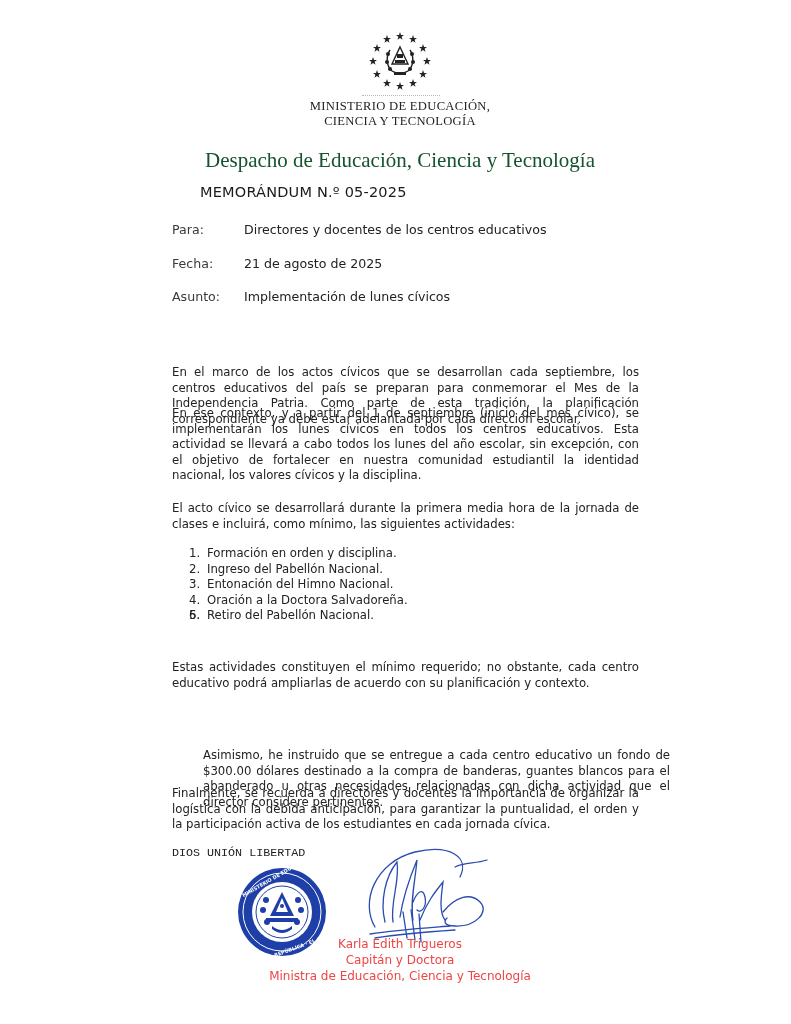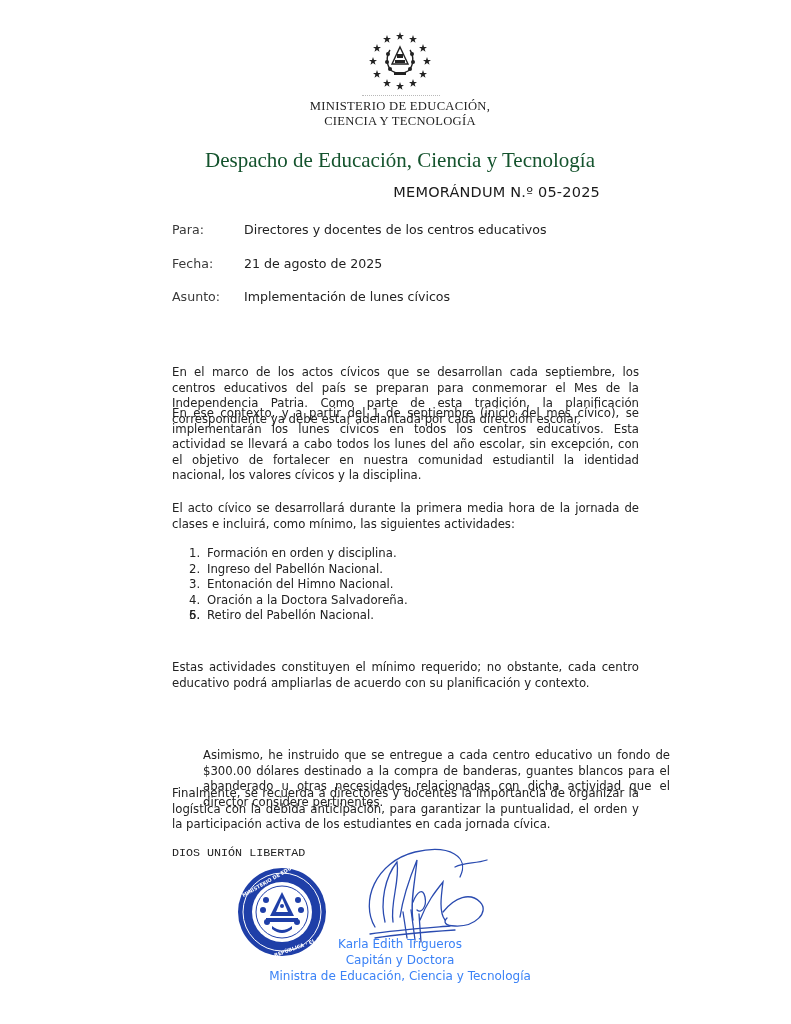--- a/index.html
+++ b/index.html
@@ -6,41 +6,41 @@
   body { width: 791px; height: 1024px; position: relative; overflow: hidden; color: #1e1e1e; }
   .page { position: absolute; left: 0; top: 0; width: 791px; height: 1024px; background: #fff; }
 
   .logo { position: absolute; left: 368px; top: 30px; width: 64px; height: 62px; }
   .logo-rule { position: absolute; left: 362px; top: 95px; width: 78px; height: 0; border-top: 1px dotted #b9b9b9; }
   .ministry { position: absolute; left: 250px; top: 99px; width: 300px; text-align: center;
     font-family: Liberation Serif, serif; font-size: 12.6px; line-height: 15px; letter-spacing: 0.3px; color: #222; }
 
   .despacho { position: absolute; left: 150px; top: 148px; width: 500px; text-align: center;
     font-family: "Liberation Serif", "DejaVu Serif", serif; font-size: 21px; color: #14532d; }
-  .memo-title { position: absolute; left: 200px; top: 184px; width: 400px; text-align: right;
+  .memo-title { position: absolute; left: 200px; top: 184px; width: 400px; text-align: left;
     font-family: "DejaVu Sans", "Liberation Sans", sans-serif; font-size: 14.5px; color: #1a1a1a; letter-spacing: 0.2px; }
 
   .meta-row { position: absolute; left: 172px; width: 470px; font-family: "DejaVu Sans", "Liberation Sans", sans-serif; font-size: 12.6px; color: #222; }
   .meta-row .label { position: absolute; left: 0; color: #3a3a3a; }
   .meta-row .value { position: absolute; left: 72px; white-space: nowrap; }
 
   .body-text { position: absolute; left: 172px; width: 467px; font-family: "DejaVu Sans", "Liberation Sans", sans-serif;
     font-size: 11.7px; line-height: 15.6px; color: #222; }
   .para { position: absolute; left: 0; width: 467px; text-align: justify; margin: 0; }
   .list { position: absolute; left: 0; width: 467px; margin: 0; padding: 0; list-style: none; }
   .list li { position: relative; padding-left: 35px; }
   .list li .num { position: absolute; left: 17px; }
 
   .closing { position: absolute; left: 172px; top: 846px; font-family: Liberation Mono, monospace; font-size: 11.7px; color: #222; }
 
   .seal { position: absolute; left: 236px; top: 866px; width: 92px; height: 92px; }
   .signature { position: absolute; left: 355px; top: 842px; width: 150px; height: 110px; }
 
   .signer { position: absolute; left: 250px; top: 936px; width: 300px; text-align: center;
-    font-family: "DejaVu Sans", "Liberation Sans", sans-serif; font-size: 12px; line-height: 16px; color: #3b82f6; }
+    font-family: "DejaVu Sans", "Liberation Sans", sans-serif; font-size: 12px; line-height: 16px; color: #ef4444; }
   .signer div { white-space: nowrap; }
 </style>
 </head>
 <body>
 
 <div class="page">
 
   <svg class="logo" viewBox="0 0 64 62">
     <g fill="#222">
       <polygon points="32,2 33,5 36,5 33.6,6.8 34.5,9.7 32,8 29.5,9.7 30.4,6.8 28,5 31,5"></polygon>

